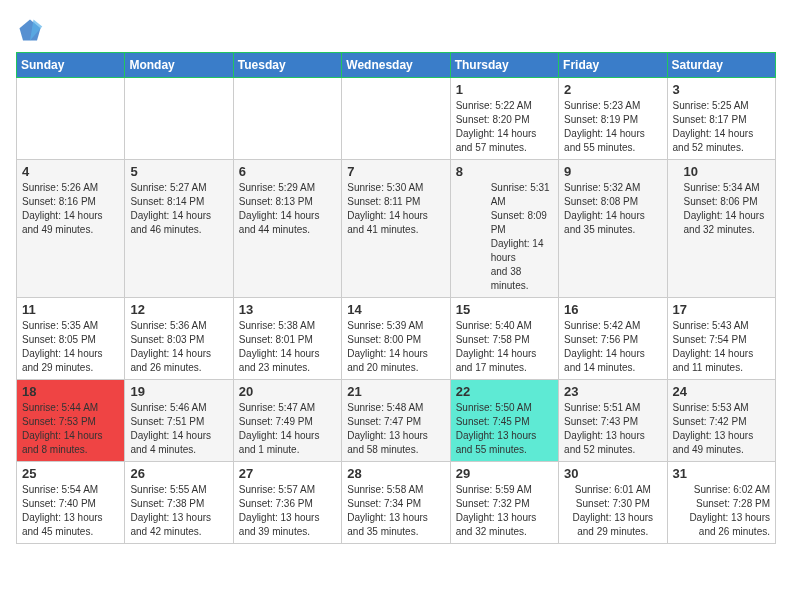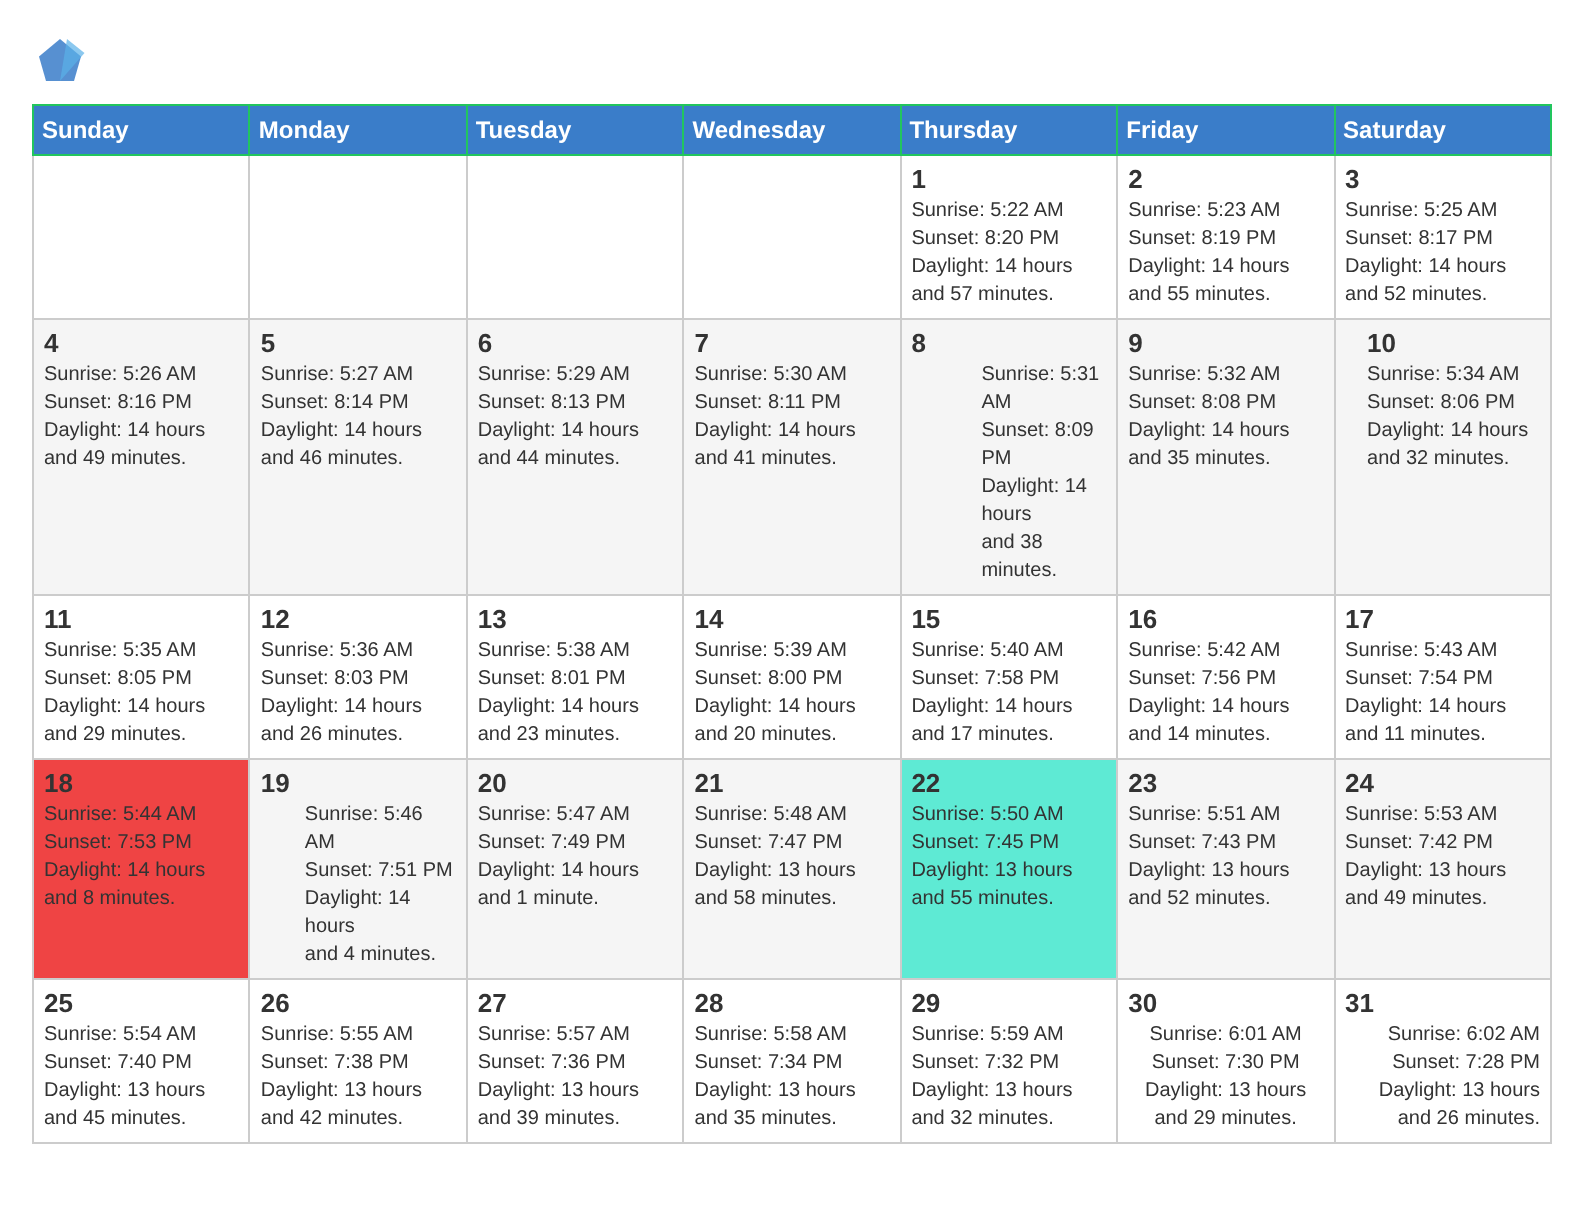--- a/index.html
+++ b/index.html
@@ -249,21 +249,21 @@
       <tr>
         <td style="background: #ef4444;">
           <span class="day-number">18</span>
           <div class="day-info" style="white-space: pre-line;">Sunrise: 5:44 AM
 Sunset: 7:53 PM
 Daylight: 14 hours
 and 8 minutes.</div>
         </td>
         <td style="background: rgb(245, 245, 245);">
           <span class="day-number">19</span>
-          <div class="day-info" style="white-space: pre-line; margin-left: 22px;">Sunrise: 5:46 AM
+          <div class="day-info" style="white-space: pre-line;">Sunrise: 5:46 AM
 Sunset: 7:51 PM
 Daylight: 14 hours
 and 4 minutes.</div>
         </td>
         <td style="background: rgb(245, 245, 245);">
           <span class="day-number">20</span>
           <div class="day-info" style="white-space: pre-line;">Sunrise: 5:47 AM
 Sunset: 7:49 PM
 Daylight: 14 hours
 and 1 minute.</div>

